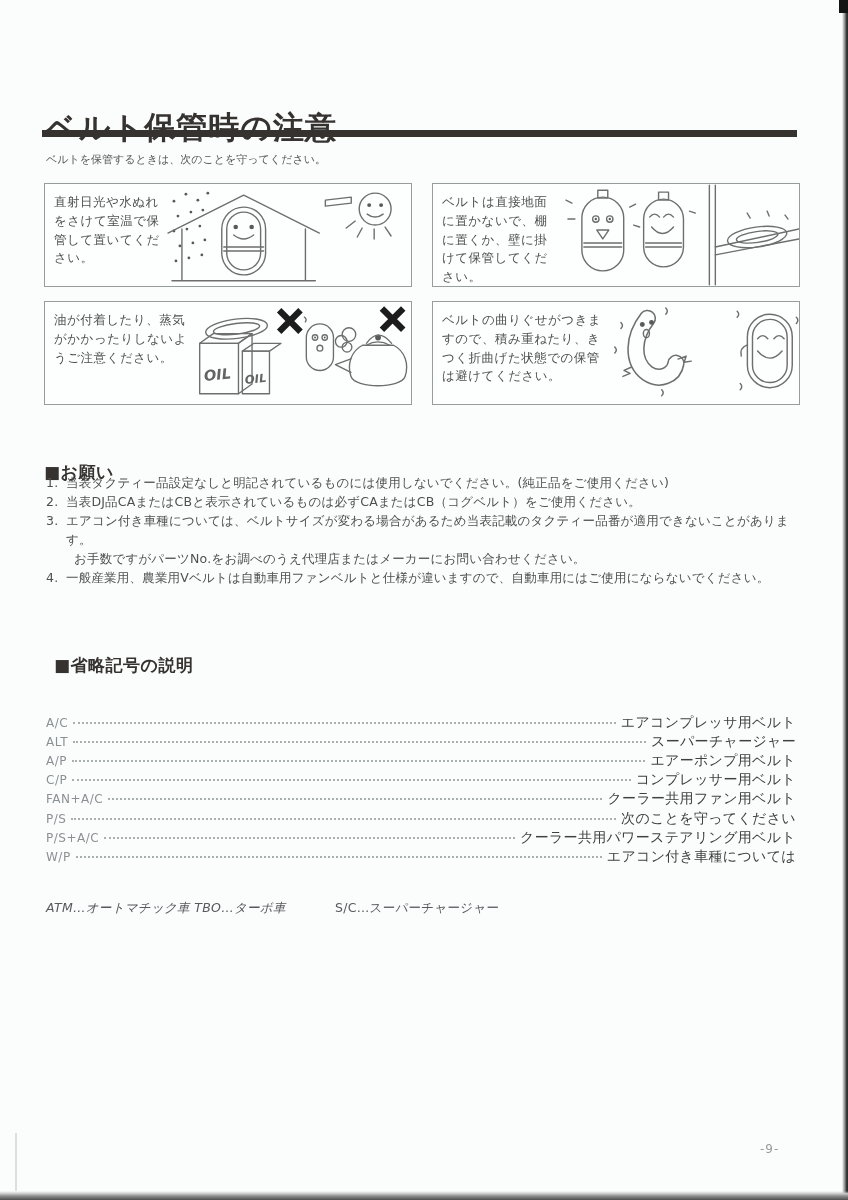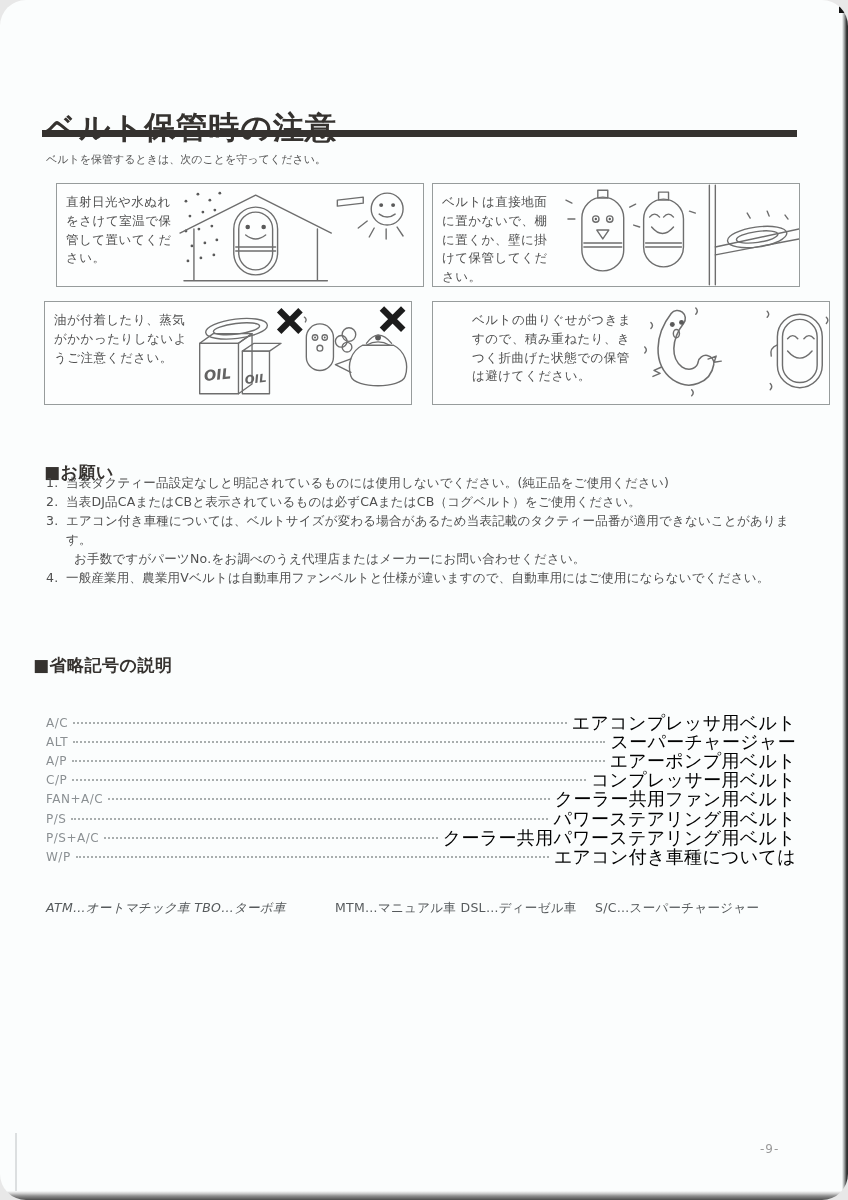--- a/index.html
+++ b/index.html
@@ -1,33 +1,33 @@
 <!DOCTYPE html>
 <html><head>
 <meta charset="utf-8">
 <style>
   html,body{margin:0;padding:0;background:#e8e8e8;}
   .page{
     position:relative;width:848px;height:1200px;margin:0 auto;
     background:#fbfdfd;overflow:hidden;
-    font-family:"DejaVu Sans",sans-serif;color:#4a4a4a;border-radius:26px;
+    font-family:"DejaVu Sans",sans-serif;color:#4a4a4a;
   }
   
   .doc-title{position:absolute;left:46px;top:86px;font-size:31px;font-weight:bold;
     color:#35322f;letter-spacing:1px;white-space:nowrap;}
   .title-rule{position:absolute;left:42px;top:130px;width:755px;height:7px;background:#35322f;}
   .intro{position:absolute;left:46px;top:152px;font-size:11px;color:#555;}
 
   
   .cbox{position:absolute;width:366px;height:102px;border:1px solid #979c9c;
     background:#fdfefe;display:flex;}
   .cbox .box-text{font-size:12.5px;line-height:1.5;color:#4f4f4f;
     padding:9px 0 0 9px;letter-spacing:.5px;}
-  .box1{left:44px;top:183px;margin-left:12px;} .box2{left:432px;top:183px;}
-  .box3{left:44px;top:301px;} .box4{left:432px;top:301px;padding-left:30px;}
+  .box1{left:44px;top:183px;} .box2{left:432px;top:183px;}
+  .box3{left:44px;top:301px;} .box4{left:432px;top:301px;}
   .box1 .box-text,.box2 .box-text{width:110px;}
   .box3 .box-text{width:136px;}
   .box4 .box-text{width:164px;}
   .box-art{flex:1;overflow:hidden;}
   .box-art svg{display:block;width:100%;height:100%;}
   .ln{stroke:#6e6e6e;stroke-width:1.4;fill:none;stroke-linecap:round;stroke-linejoin:round;}
   .fillg{fill:#5a5a5a;stroke:none;}
   .xmark{stroke:#1c1c1c;stroke-width:6.5;fill:none;stroke-linecap:butt;}
   .tube-cover{stroke:#fdfefe;stroke-width:14;fill:none;stroke-linecap:round;}
   .tube{stroke:#6e6e6e;stroke-width:17;fill:none;stroke-linecap:round;}
@@ -36,26 +36,26 @@
   
   .sec-h{position:absolute;font-size:17px;font-weight:bold;color:#35322f;letter-spacing:.5px;}
   .h-onegai{left:44px;top:447px;}
   .onegai-list{position:absolute;left:46px;top:473px;width:764px;font-size:12.5px;
     color:#4f4f4f;line-height:19px;letter-spacing:.2px;}
   .o-item{display:flex;}
   .o-num{width:20px;flex:none;}
   .o-cont{padding-left:28px;}
 
   
-  .h-abbrev{left:33px;top:640px;}
+  .h-abbrev{left:54px;top:640px;}
   .abbrev-list{position:absolute;left:46px;top:669px;width:750px;margin-top:44px;}
   .a-row{display:flex;align-items:center;height:19.2px;}
   .a-code{font-size:12px;color:#8b9093;white-space:nowrap;letter-spacing:.5px;}
   .a-leader{flex:1;height:0;border-bottom:2px dotted #a9aeae;margin:0 5px;}
-  .a-desc{font-size:18px;color:#000000;white-space:nowrap;letter-spacing:.3px;}
+  .a-desc{font-size:14px;color:#404040;white-space:nowrap;letter-spacing:.3px;}
 
   
   .vehicle{position:absolute;left:46px;top:897px;width:760px;display:flex;
     font-size:12.5px;color:#565a5c;line-height:22px;letter-spacing:.3px;}
   .v-col1{width:289px;font-style:italic;} .v-col2{width:260px;} .v-col3{flex:1;}
 
   
   .page-no{position:absolute;left:760px;top:1142px;font-size:12px;color:#9a9a9a;letter-spacing:1px;}
 
   
@@ -274,43 +274,39 @@
       <span class="a-desc">コンプレッサー用ベルト</span>
     </div>
     <div class="a-row">
       <span class="a-code">FAN+A/C</span>
       <span class="a-leader"></span>
       <span class="a-desc">クーラー共用ファン用ベルト</span>
     </div>
     <div class="a-row">
       <span class="a-code">P/S</span>
       <span class="a-leader"></span>
-      <span class="a-desc">パワーステアリング用ベルト</span>
+      <span class="a-desc">次のことを守ってください</span>
     </div>
     <div class="a-row">
       <span class="a-code">P/S+A/C</span>
       <span class="a-leader"></span>
       <span class="a-desc">クーラー共用パワーステアリング用ベルト</span>
     </div>
     <div class="a-row">
       <span class="a-code">W/P</span>
       <span class="a-leader"></span>
       <span class="a-desc">エアコン付き車種については</span>
     </div>
   </div>
 
   <div class="vehicle">
     <div class="v-col1">
       <span>ATM…オートマチック車</span>
       <span>TBO…ターボ車</span>
     </div>
-    <div class="v-col2">
-      <span>MTM…マニュアル車</span>
-      <span>DSL…ディーゼル車</span>
-    </div>
     <div class="v-col3">
       <span>S/C…スーパーチャージャー</span>
     </div>
   </div>
 
   <div class="page-no">-9-</div>
 
   <div class="scan-right"></div>
   <div class="scan-right-top"></div>
   <div class="scan-bottom"></div>

